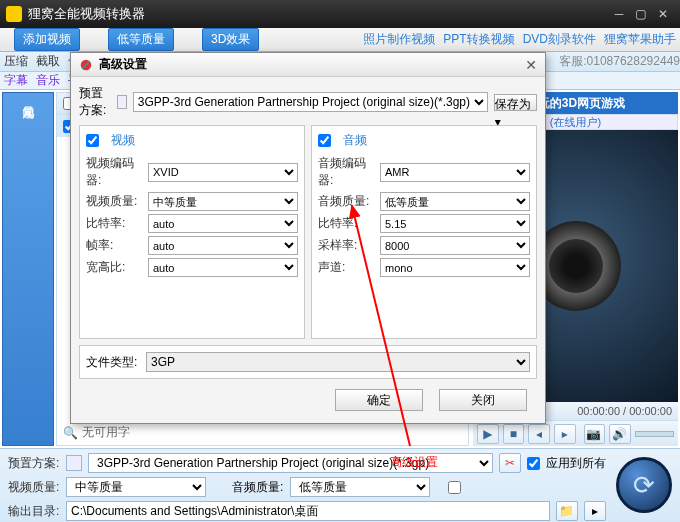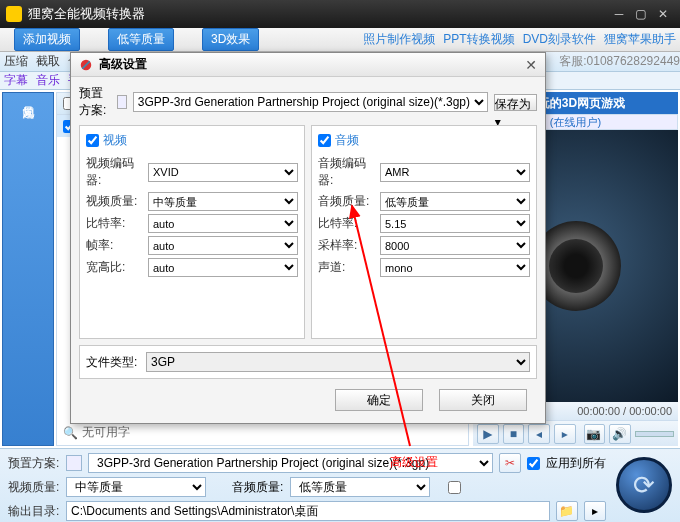--- a/index.html
+++ b/index.html
@@ -49,21 +49,21 @@
 .dialog .dtitle .dicon{width:14px;height:14px;margin-right:6px}
 .dialog .dtitle .dt{flex:1;font-weight:bold}
 .dialog .dtitle .dclose{font-size:14px;color:#555}
 .dialog .dbody{flex:1;padding:8px;display:flex;flex-direction:column;gap:6px}
 .dialog .drow{display:flex;align-items:center;gap:6px}
 .dialog .drow .dlbl{width:48px}
 .dialog .drow select{flex:1;height:20px;border:1px solid #aaa;background:#fff}
 .dialog .drow .savebtn{width:64px;height:17px;border:1px solid #aaa;background:linear-gradient(#fff,#e5e5e5);text-align:left;line-height:18px}
 .dialog .panels{display:flex;gap:6px;flex:1}
 .dialog .panel{flex:1;border:1px solid #c8c8c8;background:#fff;padding:6px}
-.dialog .panel .phead{display:flex;align-items:center;gap:4px;margin-bottom:6px;color:#2b7fd6}
+.dialog .panel .phead{display:flex;align-items:center;gap:12px;margin-bottom:6px;color:#2b7fd6}
 .dialog .panel .prow{display:flex;align-items:center;margin-bottom:3px}
 .dialog .panel .plbl{width:62px;color:#333}
 .dialog .panel select{flex:1;height:19px;border:1px solid #aaa;background:#fff;font-size:11px}
 .dialog .ftype{border:1px solid #c8c8c8;background:#fff;padding:6px;display:flex;align-items:center;gap:8px}
 .dialog .ftype select{flex:1;height:20px;border:1px solid #aaa}
 .dialog .dactions{display:flex;justify-content:flex-end;gap:16px;padding:4px 10px}
 .dialog .dactions .dbtn{width:88px;height:22px;border:1px solid #aaa;background:linear-gradient(#fff,#e5e5e5);text-align:center;line-height:20px}
 input[type=checkbox]{width:13px;height:13px}
 </style>
 </head>

